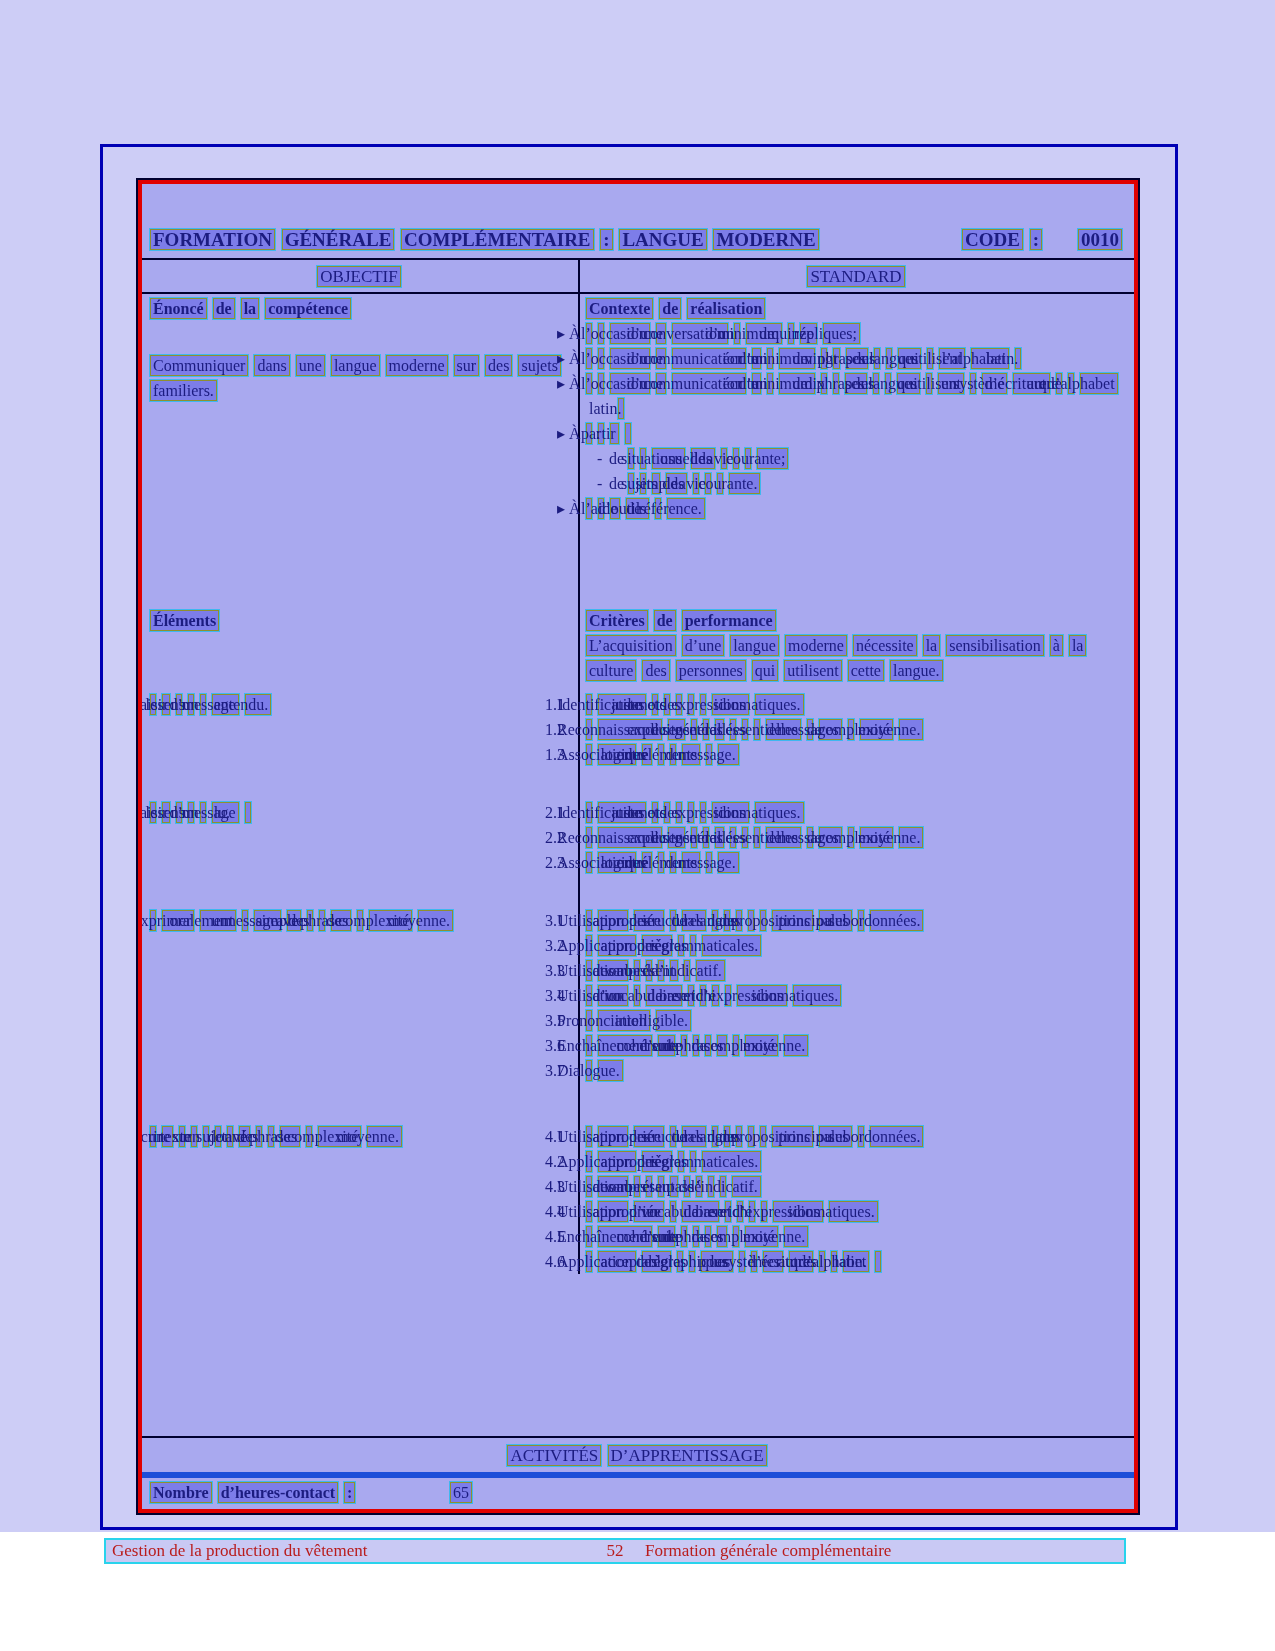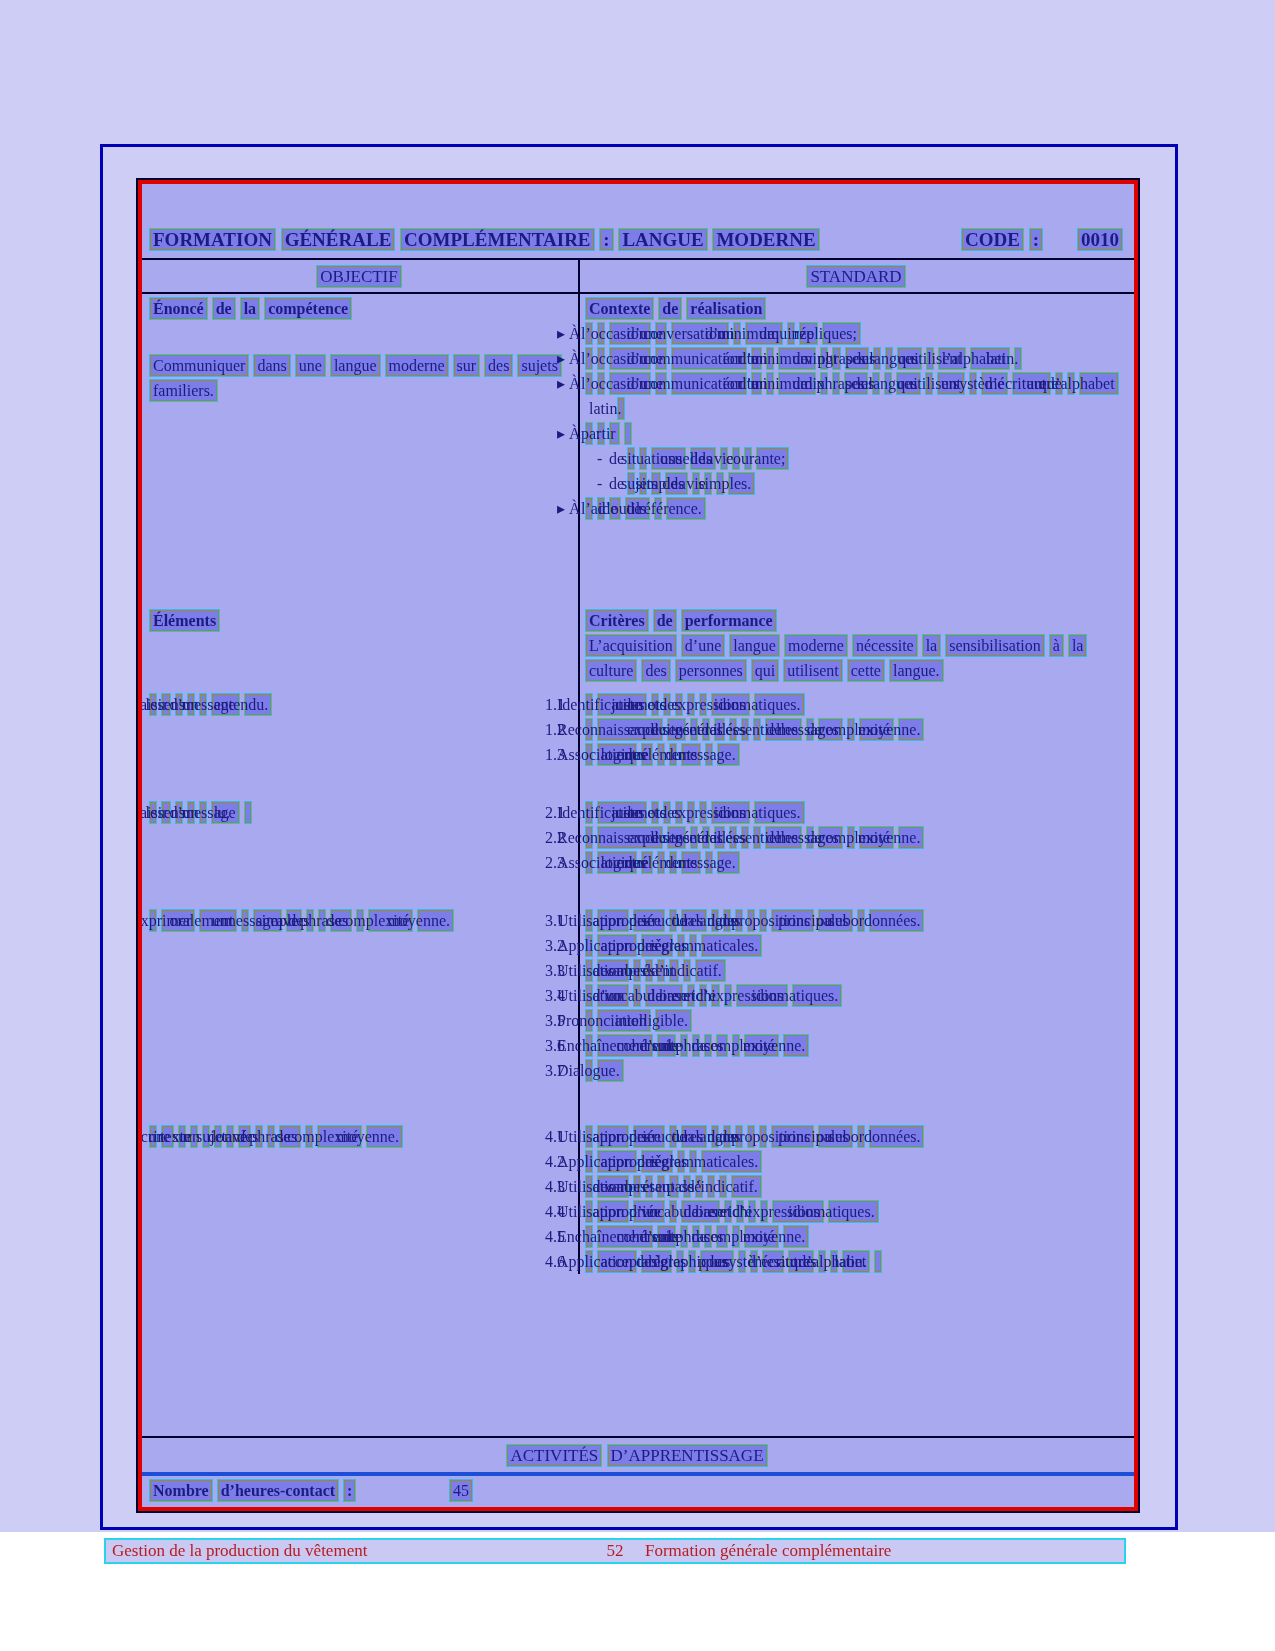--- a/index.html
+++ b/index.html
@@ -55,21 +55,21 @@
   .band-b{min-height:84px;}
   .band-c{min-height:108px;}
   .band-d{min-height:108px;}
   .band-e{min-height:216px;}
   
   .activites-row{
     border-top:2px solid #000030;min-height:36px;display:flex;
     align-items:center;justify-content:center;font-size:17px;
   }
   
-  .fields-row{border-top:4px solid #1d4ed8;padding:2px 8px 4px 8px;font-size:16px;}
+  .fields-row{border-top:6px solid #1d4ed8;padding:2px 8px 4px 8px;font-size:16px;}
   .field-line{display:flex;align-items:flex-start;}
   .field-label{display:inline-block;width:300px;font-weight:bold;}
   
   .doc-footer{
     position:absolute;left:104px;top:1538px;width:1022px;height:26px;
     background:#c9c9f4;border:2px solid #29d3ec;box-sizing:border-box;
     display:flex;align-items:center;font-size:17px;color:#b91c1c;
     padding:0 6px;
   }
   .doc-footer .f-left{flex:1;text-align:left;}
@@ -108,21 +108,21 @@
               <div class="hd"><span class="w">Énoncé</span> <span class="w">de</span> <span class="w">la</span> <span class="w">compétence</span> </div>
               <div class="para"><span class="w">Communiquer</span> <span class="w">dans</span> <span class="w">une</span> <span class="w">langue</span> <span class="w">moderne</span> <span class="w">sur</span> <span class="w">des</span> <span class="w">sujets</span> <span class="w">familiers.</span> </div>
             </div>
             <div class="rcell">
               <div class="hd"><span class="w">Contexte</span> <span class="w">de</span> <span class="w">réalisation</span> </div>
               <div class="bullet-item"><span class="w">▸</span> <span><span class="w">À</span> <span class="w">l’occasion</span> <span class="w">d’une</span> <span class="w">conversation</span> <span class="w">d’un</span> <span class="w">minimum</span> <span class="w">de</span> <span class="w">quinze</span> <span class="w">répliques;</span> </span></div>
               <div class="bullet-item"><span class="w">▸</span> <span><span class="w">À</span> <span class="w">l’occasion</span> <span class="w">d’une</span> <span class="w">communication</span> <span class="w">écrite</span> <span class="w">d’un</span> <span class="w">minimum</span> <span class="w">de</span> <span class="w">vingt</span> <span class="w">phrases</span> <span class="w">pour</span> <span class="w">les</span> <span class="w">langues</span> <span class="w">qui</span> <span class="w">utilisent</span> <span class="w">l’alphabet</span> <span class="w">latin.</span> </span></div>
               <div class="bullet-item"><span class="w">▸</span> <span><span class="w">À</span> <span class="w">l’occasion</span> <span class="w">d’une</span> <span class="w">communication</span> <span class="w">écrite</span> <span class="w">d’un</span> <span class="w">minimum</span> <span class="w">de</span> <span class="w">dix</span> <span class="w">phrases</span> <span class="w">pour</span> <span class="w">les</span> <span class="w">langues</span> <span class="w">qui</span> <span class="w">utilisent</span> <span class="w">un</span> <span class="w">système</span> <span class="w">d’écriture</span> <span class="w">autre</span> <span class="w">que</span> <span class="w">l’alphabet</span> <span class="w">latin.</span> </span></div>
               <div class="bullet-item"><span class="w">▸</span> <span><span class="w">À</span> <span class="w">partir</span> <span class="w">:</span> </span></div>
               <div class="sub-item"><span class="w">-</span> <span><span class="w">de</span> <span class="w">situations</span> <span class="w">usuelles</span> <span class="w">de</span> <span class="w">la</span> <span class="w">vie</span> <span class="w">courante;</span> </span></div>
-              <div class="sub-item"><span class="w">-</span> <span><span class="w">de</span> <span class="w">sujets</span> <span class="w">simples</span> <span class="w">de</span> <span class="w">la</span> <span class="w">vie</span> <span class="w">simples.</span> </span></div>
+              <div class="sub-item"><span class="w">-</span> <span><span class="w">de</span> <span class="w">sujets</span> <span class="w">simples</span> <span class="w">de</span> <span class="w">la</span> <span class="w">vie</span> <span class="w">courante.</span> </span></div>
               <div class="bullet-item"><span class="w">▸</span> <span><span class="w">À</span> <span class="w">l’aide</span> <span class="w">d’outils</span> <span class="w">de</span> <span class="w">référence.</span> </span></div>
             </div>
           </div>
 
           <div class="band band-b">
             <div class="lcell">
               <div class="hd"><span class="w">Éléments</span> </div>
             </div>
             <div class="rcell">
               <div class="hd"><span class="w">Critères</span> <span class="w">de</span> <span class="w">performance</span> </div>
@@ -183,21 +183,21 @@
 
         </div>
 
         <div class="row activites-row">
           <span><span class="w">ACTIVITÉS</span> <span class="w">D’APPRENTISSAGE</span> </span>
         </div>
 
         <div class="row fields-row">
           <div class="field-line">
             <span class="field-label"><span class="w">Nombre</span> <span class="w">d’heures-contact</span> <span class="w">:</span> </span>
-            <span><span class="w">45</span> </span>
+            <span><span class="w">65</span> </span>
           </div>
         </div>
 
       </div>
     </div>
   </div>
 </div>
 
 <div class="doc-footer">
   <span class="f-left">Gestion de la production du vêtement</span>

